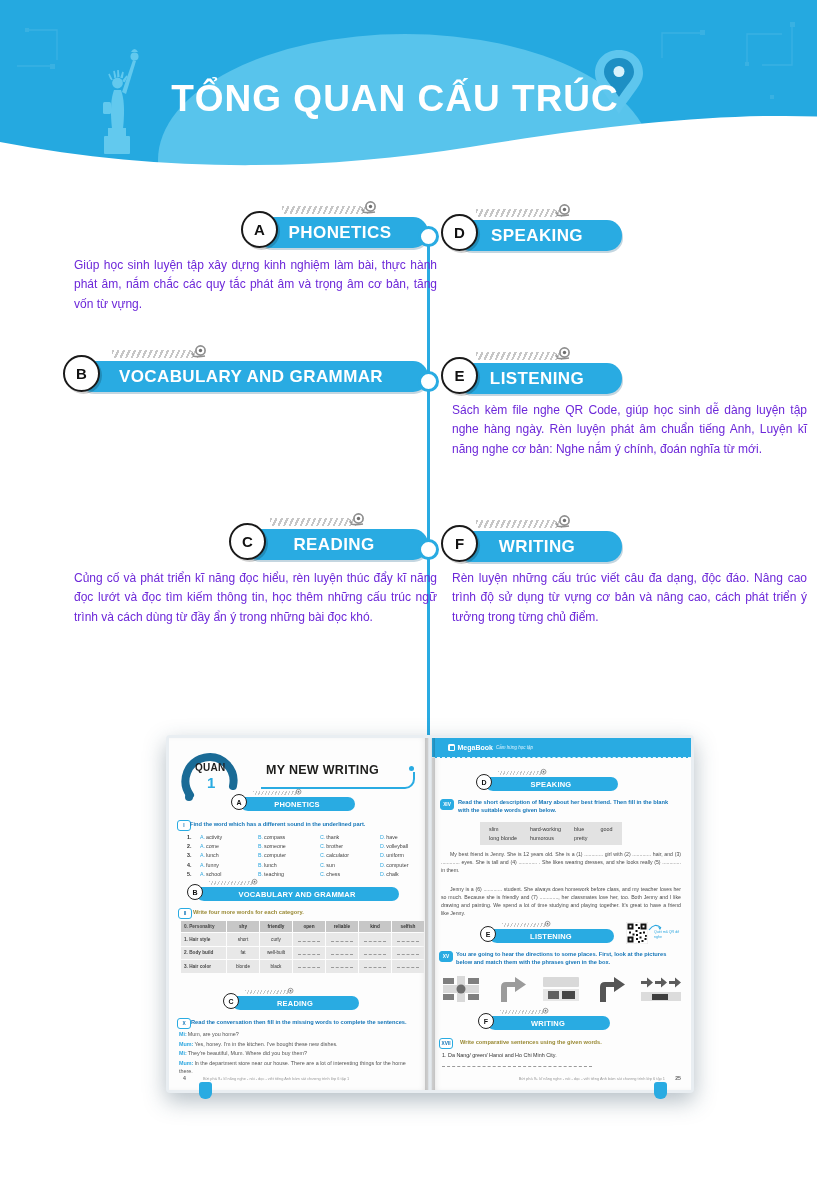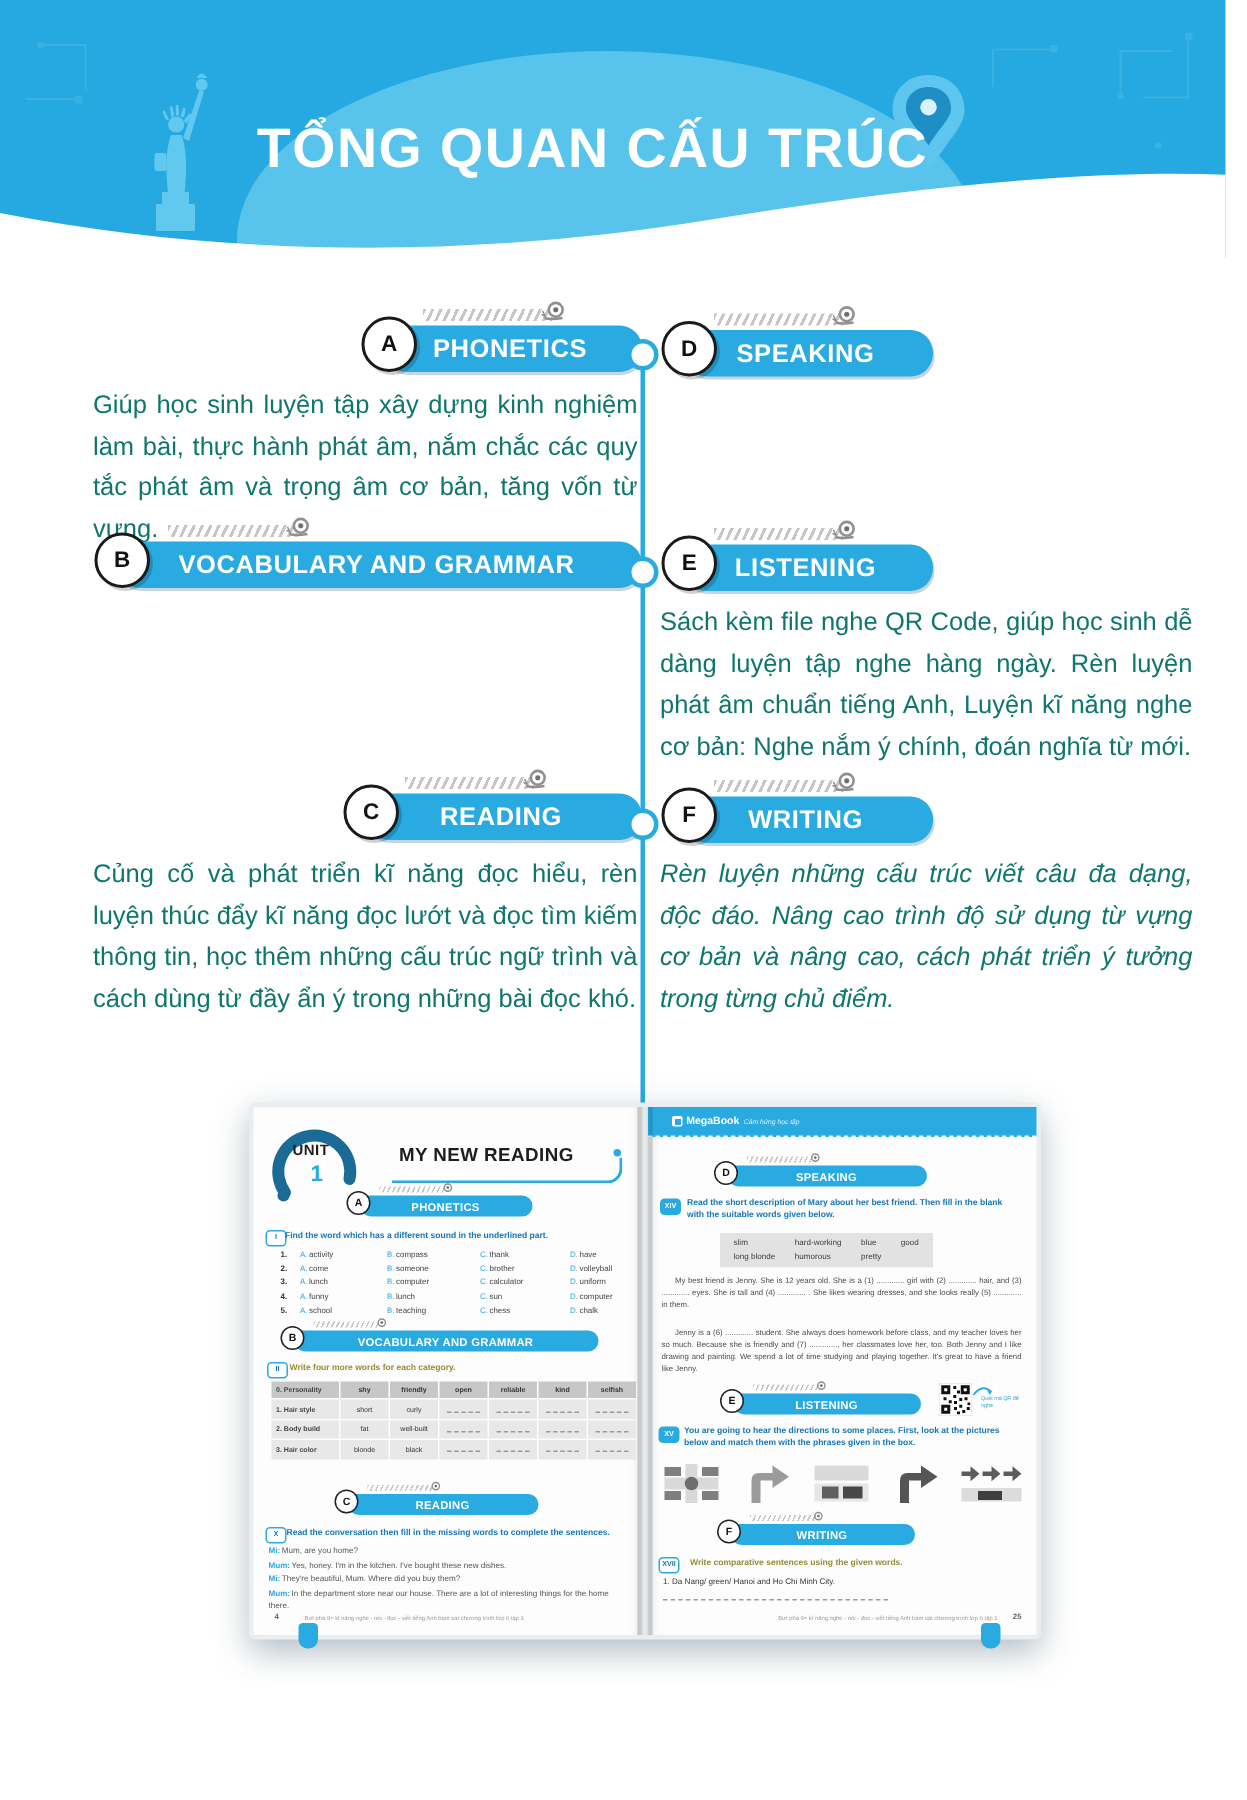--- a/index.html
+++ b/index.html
@@ -14,21 +14,21 @@
   
   .sec-pill{position:absolute;background:#29abe2;border-radius:10px 15px 15px 20px;height:31px;
     display:flex;align-items:center;justify-content:center;box-shadow:1px 2px 0 rgba(20,90,130,.25);}
   .sec-pill .lbl{color:#fff;font-weight:bold;font-size:17px;letter-spacing:.4px;}
   .sec-badge{position:absolute;width:33px;height:33px;border-radius:50%;background:#fff;
     border:2.4px solid #1a1a1a;display:flex;align-items:center;justify-content:center;
     font-weight:bold;font-size:15px;color:#111;z-index:3;box-shadow:2px 2px 0 rgba(0,0,0,.18);}
   .hatch{position:absolute;height:8px;width:86px;
     background:repeating-linear-gradient(115deg,#c6c6c6 0 2px,transparent 2px 5px);}
   .snail{position:absolute;width:17px;height:14px;}
-  .sec-text{position:absolute;font-size:17px;line-height:1.62;text-align:justify;color:#0f766e;}
+  .sec-text{position:absolute;font-size:12px;line-height:1.62;text-align:justify;color:#6d28d9;margin-left:12px;}
 
   .vline{position:absolute;left:427px;top:233px;width:3px;height:505px;background:#29abe2;}
   .node{position:absolute;left:418px;width:15px;height:15px;border-radius:50%;
     background:#fff;border:3.5px solid #29abe2;z-index:2;}
 
   
   #book{position:absolute;left:166px;top:735px;width:528px;height:358px;background:#e9eef2;
     border-radius:4px;box-shadow:0 8px 22px rgba(40,70,90,.35);z-index:5;}
   .pageL,.pageR{position:absolute;top:3px;height:352px;width:259px;background:#fdfdfd;overflow:visible;}
   .pageL{left:3px;box-shadow:inset -6px 0 8px -6px rgba(0,0,0,.25);}
@@ -214,33 +214,33 @@
   <svg class="snail" style="left:554px;top:514px;" viewBox="0 0 17 14">
     <circle cx="10.5" cy="6.5" r="4.6" fill="none" stroke="#8f8f8f" stroke-width="1.7"></circle>
     <circle cx="10.5" cy="6.5" r="1.7" fill="#6f6f6f"></circle>
     <path d="M3,12 Q7,13.4 15,12" stroke="#8f8f8f" stroke-width="1.7" fill="none"></path>
     <path d="M3.6,11 L1.6,7.2 M3.6,11 L1,9.6" stroke="#8f8f8f" stroke-width="1"></path>
   </svg>
   <div class="sec-badge" style="left:441px;top:525px;">F</div>
   <div class="sec-pill" style="left:452px;top:531px;width:170px;">
     <span class="lbl">WRITING</span>
   </div>
-  <div class="sec-text" style="left:440px;top:569px;width:355px;font-style:italic;">Rèn luyện những cấu trúc viết câu đa dạng, độc đáo. Nâng cao trình độ sử dụng từ vựng cơ bản và nâng cao, cách phát triển ý tưởng trong từng chủ điểm.</div>
+  <div class="sec-text" style="left:440px;top:569px;width:355px;">Rèn luyện những cấu trúc viết câu đa dạng, độc đáo. Nâng cao trình độ sử dụng từ vựng cơ bản và nâng cao, cách phát triển ý tưởng trong từng chủ điểm.</div>
 
   <div id="book">
 
     <div class="pageL">
 
       <svg style="position:absolute;left:8px;top:12px;" width="64" height="54" viewBox="0 0 64 54">
         <path d="M13,45 A24,24 0 1 1 56,36" fill="none" stroke="#1a6b96" stroke-width="8" stroke-linecap="round"></path>
         <circle cx="12" cy="47" r="4" fill="#1a6b96"></circle>
       </svg>
-      <div id="unit-label">UNIT</div>
+      <div id="unit-label">QUAN</div>
       <div id="unit-num">1</div>
-      <div id="lp-title">MY NEW READING</div>
+      <div id="lp-title">MY NEW WRITING</div>
       <div id="lp-title-line"></div>
       <div id="lp-title-dot"></div>
 
       <div class="mh" style="left:84px;top:53px;width:44px;"></div>
       <svg class="msn" style="left:124px;top:50px;" viewBox="0 0 17 14">
           <circle cx="10.5" cy="6.5" r="4.6" fill="none" stroke="#8f8f8f" stroke-width="1.7"></circle>
           <circle cx="10.5" cy="6.5" r="1.7" fill="#6f6f6f"></circle>
         </svg>
       <div class="mbc" style="left:62px;top:56px;">A</div>
       <div class="mb" style="left:70px;top:59px;width:116px;">

